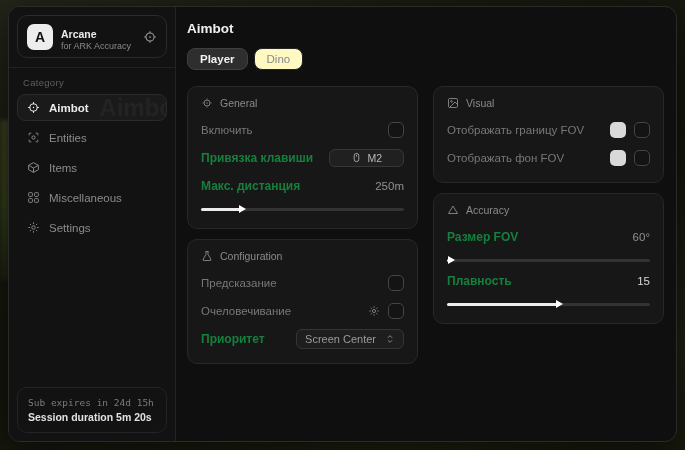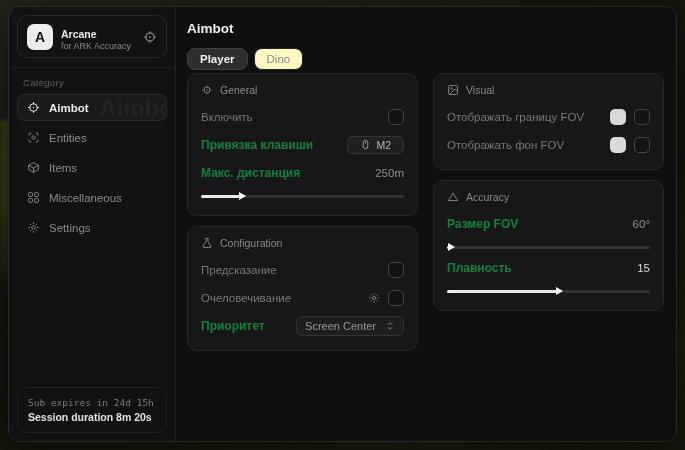--- a/index.html
+++ b/index.html
@@ -37,34 +37,34 @@
   .sb-spacer{ flex:1; }
   .footer-card{ margin:8px; border:1px solid #242424; border-radius:10px; padding:9px 10px; }
   .footer-line1{ font-family:"DejaVu Sans Mono", monospace; font-size:9.5px; color:#7b7b7b; white-space:nowrap; }
   .footer-line2{ font-size:10.5px; font-weight:bold; color:#e2e2e2; margin-top:3px; }
   
   .main{ flex:1; padding:14px 12px 12px 11px; overflow:hidden; }
   .page-title{ font-size:13.5px; font-weight:bold; color:#f0f0f0; }
   .tabs{ margin-top:12px; display:flex; gap:6px; }
   .tab{ padding:4px 12px; border-radius:8px; font-size:11.5px; cursor:pointer; border:1px solid #242424; background:#fef9c3; color:#8a8a8a; }
   .tab.active{ background:#2e2e2e; border-color:#404040; color:#f2f2f2; font-weight:600; }
-  .columns{ margin-top:3px; display:flex; gap:15px; align-items:flex-start; }
+  .columns{ margin-top:16px; display:flex; gap:15px; align-items:flex-start; }
   .col{ width:237px; display:flex; flex-direction:column; gap:10px; }
   .panel{ background:#171717; border:1px solid #282828; border-radius:10px; padding:10px 13px 12px; }
   .panel-header{ display:flex; align-items:center; gap:7px; color:#8a8a8a; font-size:10.5px; margin-bottom:8px; }
   .panel-header .picon{ display:flex; }
   .row{ display:flex; align-items:center; justify-content:space-between; min-height:25px; margin-top:3px; }
   .lbl-dim{ font-size:11.5px; color:#787878; }
   .lbl-bright{ font-size:12px; color:#15803d; font-weight:600; }
   .val-dim{ font-size:11.5px; color:#8f8f8f; }
   .val-bright{ font-size:11.5px; color:#d9d9d9; }
   .checkbox{ width:16px; height:16px; border:1.6px solid #454545; border-radius:5px; background:#141414; cursor:pointer; flex:none; }
   .swatch{ width:16px; height:16px; border-radius:5px; cursor:pointer; flex:none; }
   .right-group{ display:flex; align-items:center; gap:8px; }
-  .keybind{ display:flex; align-items:center; gap:5px; background:#202020; border:1px solid #373737; border-radius:6px; padding:2px 12px; color:#b8b8b8; font-size:10.5px; cursor:pointer; }
+  .keybind{ display:flex; align-items:center; gap:5px; background:#202020; border:1px solid #373737; border-radius:6px; padding:2px 21px; color:#b8b8b8; font-size:10.5px; cursor:pointer; }
   .dropdown{ display:flex; align-items:center; gap:9px; background:#1e1e1e; border:1px solid #343434; border-radius:6px; padding:3px 8px; color:#9a9a9a; font-size:11px; cursor:pointer; }
   .slider{ position:relative; height:10px; margin:6px 0 2px; cursor:pointer; }
   .slider-track{ position:absolute; left:0; right:0; top:3.5px; height:3px; background:#333; border-radius:2px; }
   .slider-fill{ position:absolute; left:0; top:3.5px; height:3px; background:#ececec; border-radius:2px; }
   .slider-thumb{ position:absolute; right:-4px; top:50%; transform:translateY(-50%); width:0; height:0;
     border-top:4.5px solid transparent; border-bottom:4.5px solid transparent; border-left:7px solid #ffffff; }
   svg{ display:block; }
 </style>
 </head>
 <body>
@@ -139,21 +139,21 @@
               <path d="M12 2.5v3M12 18.5v3M2.5 12h3M18.5 12h3M5.3 5.3l2.1 2.1M16.6 16.6l2.1 2.1M18.7 5.3l-2.1 2.1M7.4 16.6l-2.1 2.1"></path>
             </svg>
         </span>
         <span>Settings</span>
       </div>
     </div>
 
     <div class="sb-spacer"></div>
     <div class="footer-card">
       <div class="footer-line1">Sub expires in 24d 15h</div>
-      <div class="footer-line2">Session duration 8m 20s</div>
+      <div class="footer-line2">Session duration 5m 20s</div>
     </div>
   </div>
 
   <div class="main">
     <div class="page-title">Aimbot</div>
     <div class="tabs">
       <div class="tab active">Player</div>
       <div class="tab">Dino</div>
     </div>
 

